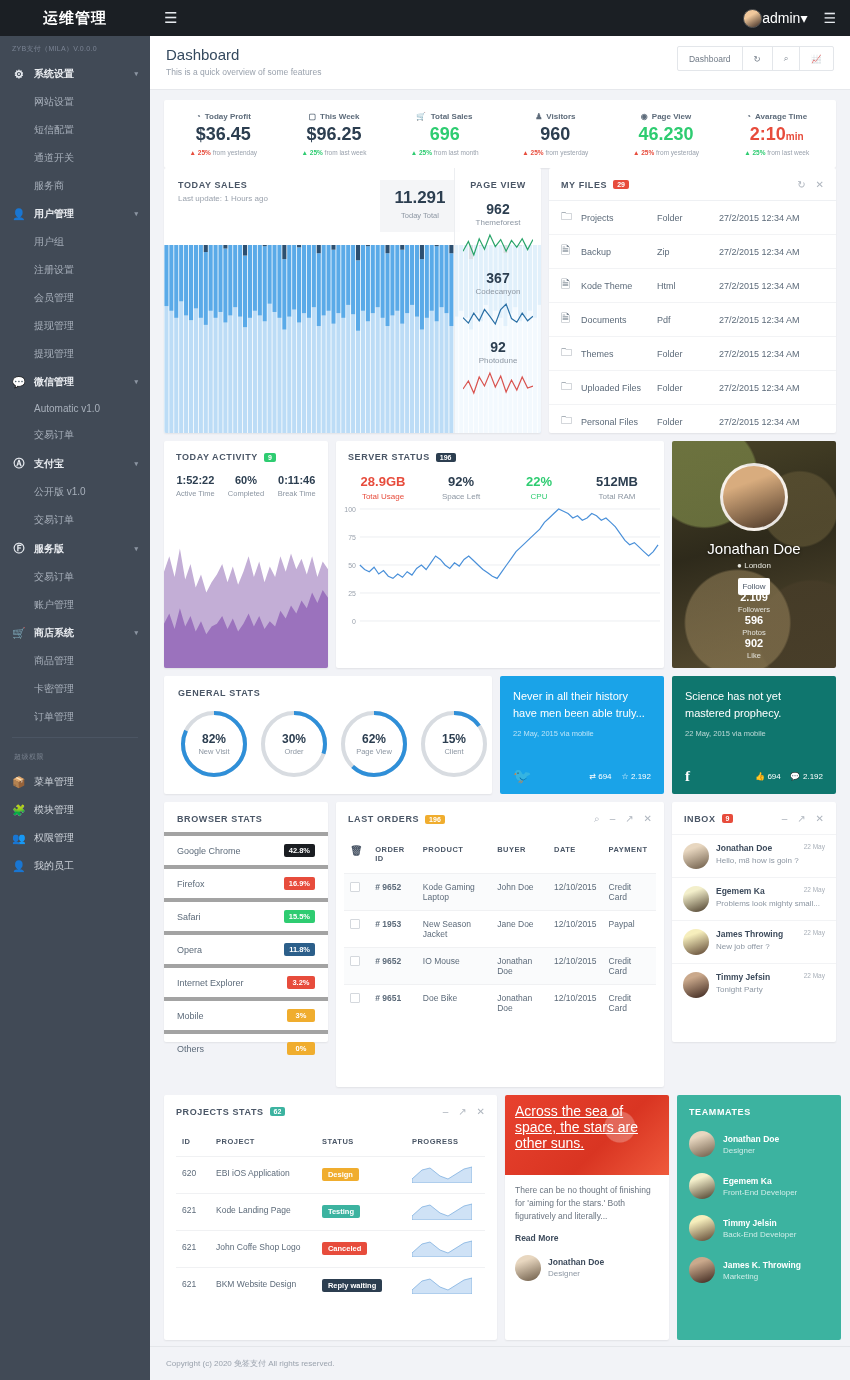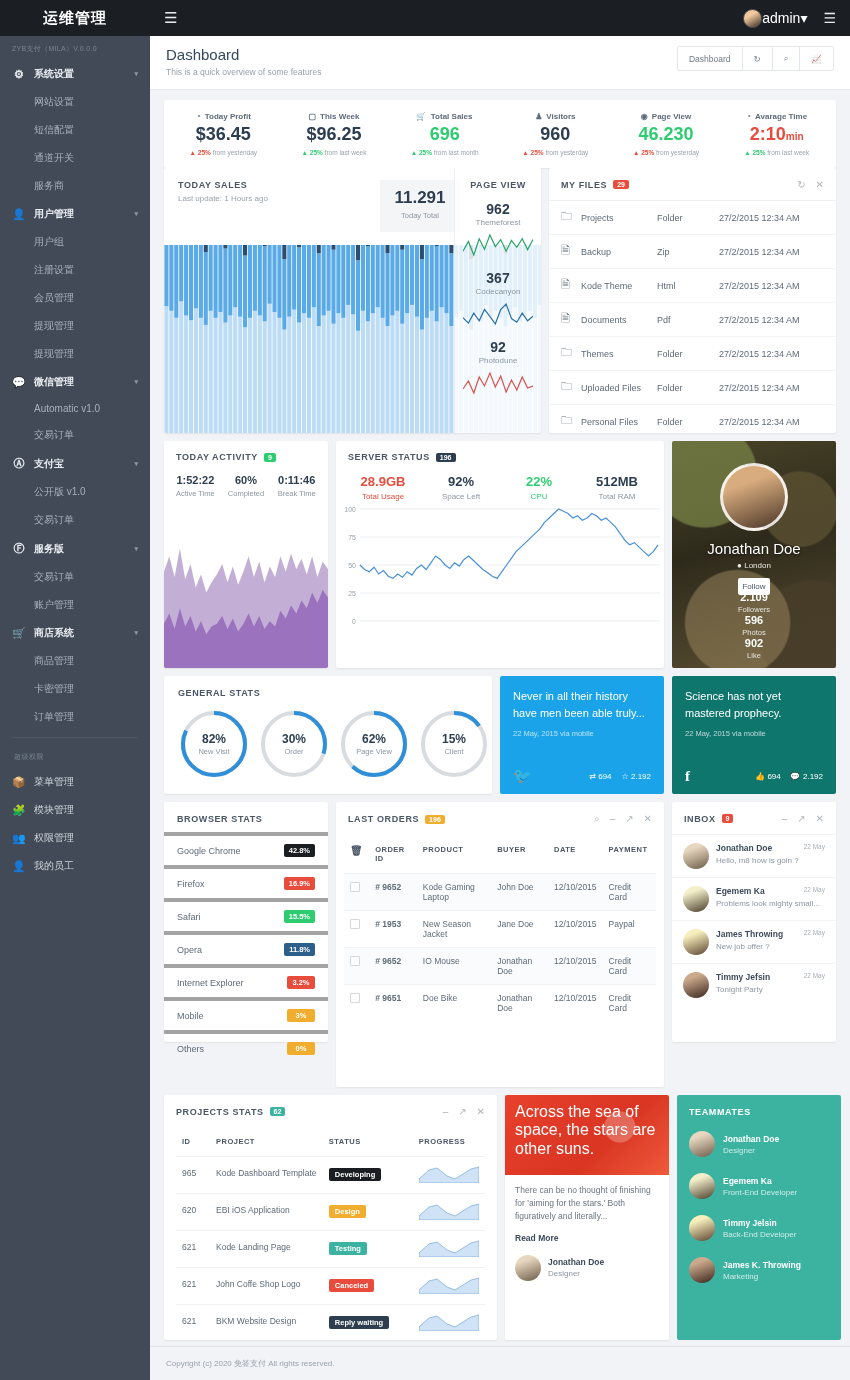--- a/index.html
+++ b/index.html
@@ -207,24 +207,25 @@
   .in-body { flex: 1; min-width: 0; }
   .in-name { font-size: 8.5px; font-weight: bold; color: #3d4b5c; display: flex; }
   .in-date { margin-left: auto; font-size: 6.5px; color: #a9b0b9; font-weight: normal; }
   .in-msg { font-size: 8px; color: #8d97a3; margin-top: 3px; white-space: nowrap; overflow: hidden; text-overflow: ellipsis; }
 
   
   .projects { width: 333px; flex: 0 0 333px; height: 245px; }
   
   .blog { width: 164px; flex: 0 0 164px; height: 245px; overflow: hidden; }
   .blog-img {
-    height: 80px; padding: 8px 10px; color: #fff; font-size: 16px; line-height: 1.15; font-weight: normal;
+    height: 80px; padding: 8px 10px; color: #fff; font-size: 14px; line-height: 1.15; font-weight: normal;
     background:
       radial-gradient(circle at 70% 40%, rgba(255,255,255,.25) 0 12%, transparent 13%),
       linear-gradient(135deg, #e8412e 0%, #d93522 60%, #ef5a3c 100%);
+    text-decoration: underline;
   }
   .blog-body { padding: 9px 10px; font-size: 8.5px; color: #6b7581; line-height: 1.55; }
   .blog-more { padding: 0 10px; font-size: 8.5px; font-weight: bold; color: #3d4b5c; cursor: pointer; }
   .blog-auth { display: flex; gap: 7px; align-items: center; padding: 12px 10px 0 10px; }
   .blog-auth .n { font-size: 8.5px; font-weight: bold; color: #3d4b5c; }
   .blog-auth .r { font-size: 8px; color: #8d97a3; margin-top: 2px; }
 
   
   .team { width: 164px; flex: 0 0 164px; background: #3cb3a0; border-radius: 2px; padding: 12px 0 0 0; height: 245px; overflow: hidden; }
   .team .ttl { color: #fff; padding: 0 12px 6px 12px; }
@@ -1023,28 +1024,20 @@
             <thead>
                 <tr id="ps-head">
                   <th style="width: 34px;">ID</th>
                   <th>PROJECT</th>
                   <th style="width: 90px;">STATUS</th>
                   <th>PROGRESS</th>
                 </tr>
               </thead>
             <tbody id="ps-body">
                 <tr>
-                  <td style="padding: 11px 6px;">965</td>
-                  <td style="padding: 11px 6px;">Kode Dashboard Template</td>
-                  <td style="padding: 11px 6px;"><span style="background: rgb(26, 29, 33); color: rgb(255, 255, 255); font-size: 7.5px; font-weight: bold; padding: 2px 6px; border-radius: 2px; display: inline-block;">Developing</span></td>
-                  <td style="padding: 8px 6px;"><svg viewBox="0 0 60 18" width="60" height="18">
-                      <path d="M0,14 L10,5 L18,3 L28,11 L36,14 L44,9 L52,4 L60,2 L60,18 L0,18 Z" fill="#cfe2f6" stroke="#7fb0e0" stroke-width="0.8"></path>
-                    </svg></td>
-                </tr>
-                <tr>
                   <td style="padding: 11px 6px;">620</td>
                   <td style="padding: 11px 6px;">EBI iOS Application</td>
                   <td style="padding: 11px 6px;"><span style="background: rgb(240, 173, 46); color: rgb(255, 255, 255); font-size: 7.5px; font-weight: bold; padding: 2px 6px; border-radius: 2px; display: inline-block;">Design</span></td>
                   <td style="padding: 8px 6px;"><svg viewBox="0 0 60 18" width="60" height="18">
                       <path d="M0,14 L10,5 L18,3 L28,11 L36,14 L44,9 L52,4 L60,2 L60,18 L0,18 Z" fill="#cfe2f6" stroke="#7fb0e0" stroke-width="0.8"></path>
                     </svg></td>
                 </tr>
                 <tr>
                   <td style="padding: 11px 6px;">621</td>
                   <td style="padding: 11px 6px;">Kode Landing Page</td>

